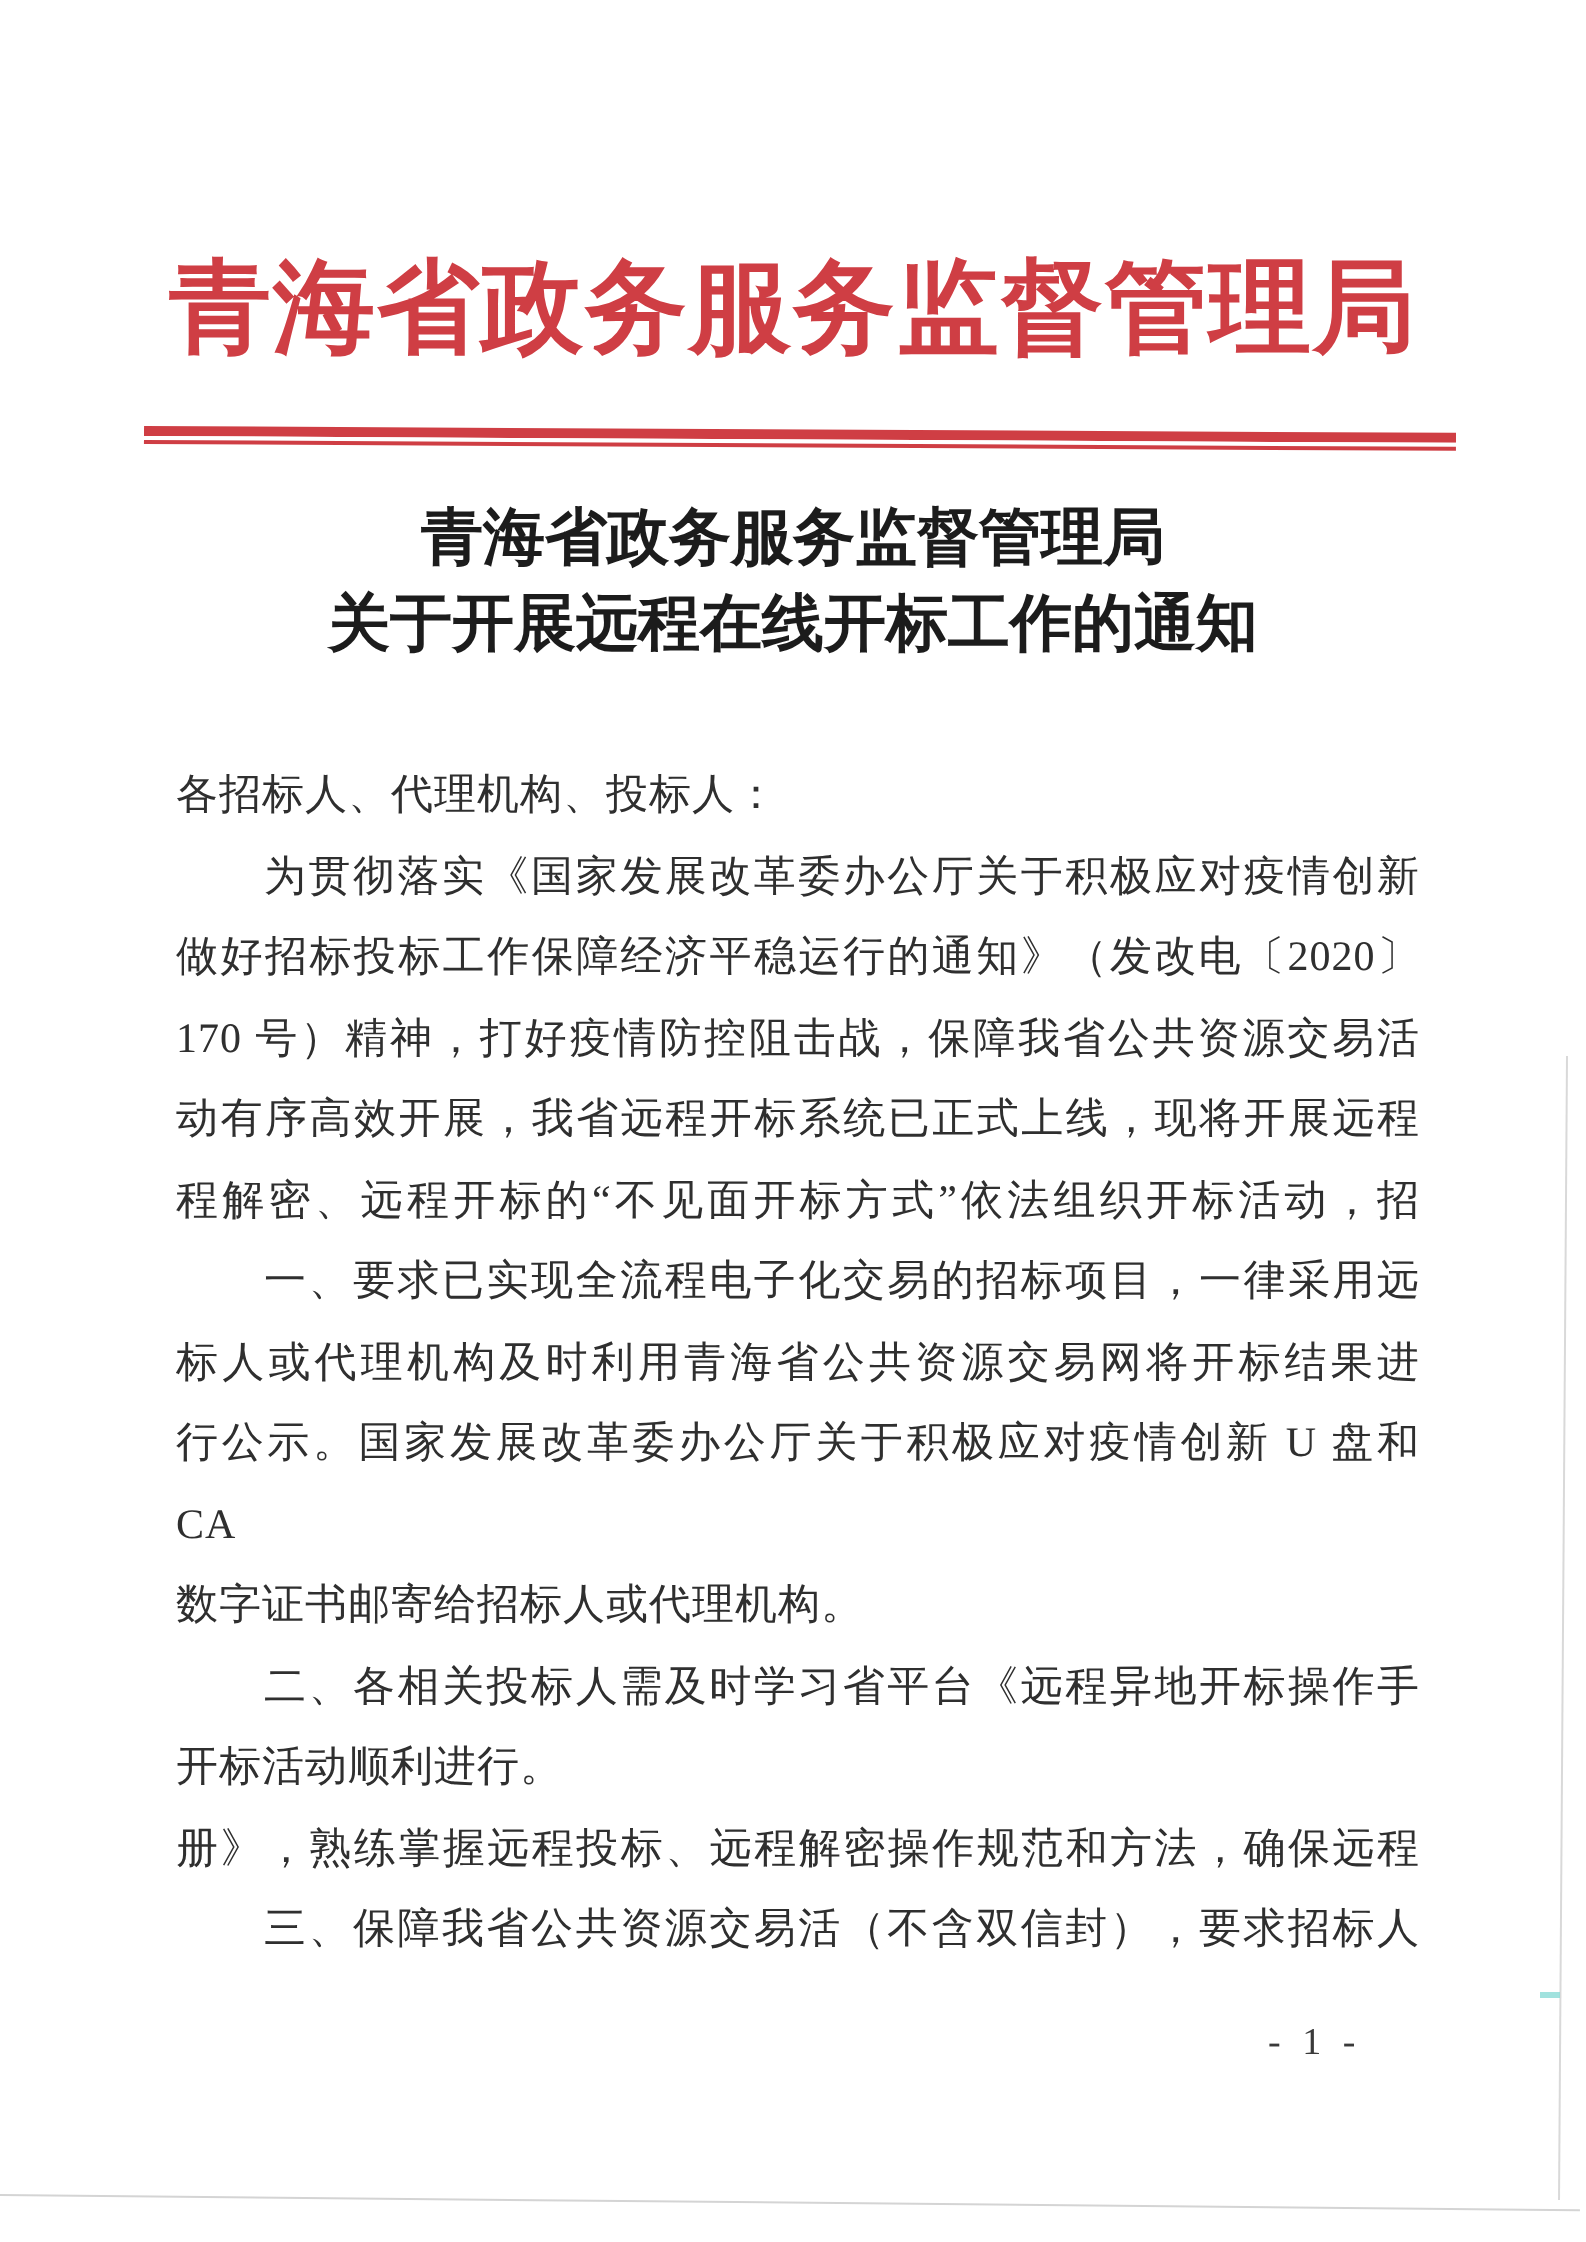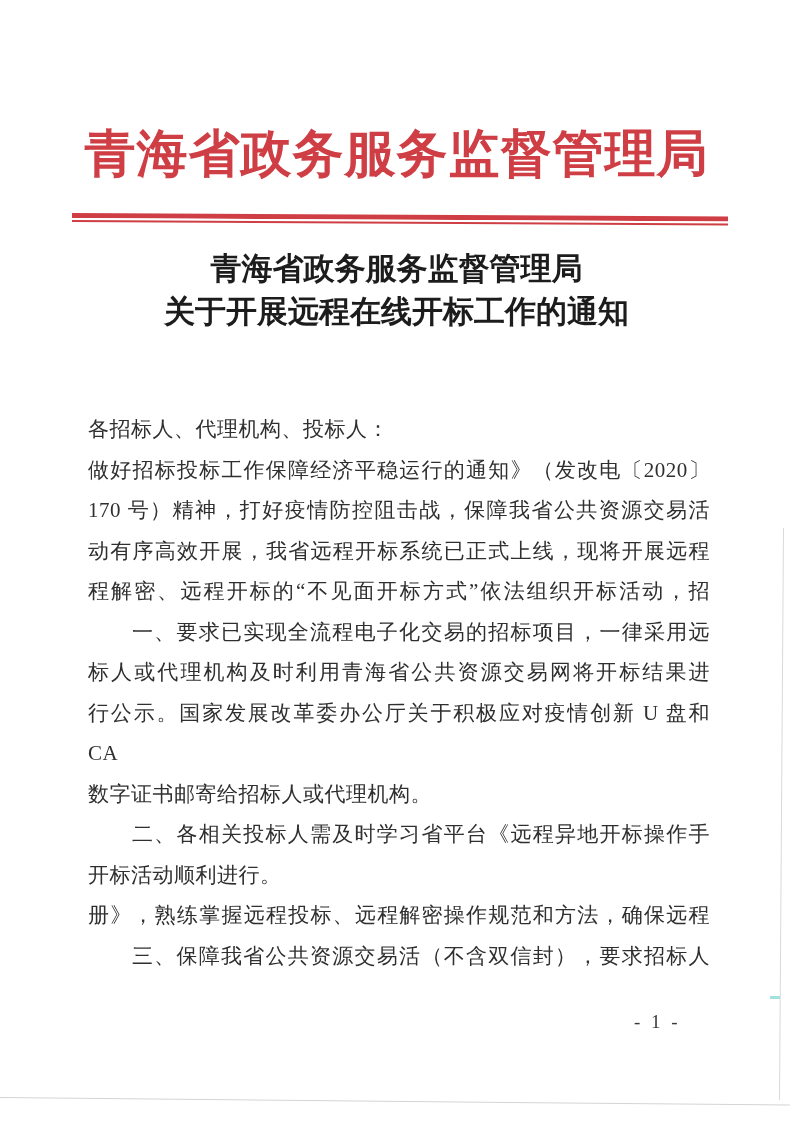--- a/index.html
+++ b/index.html
@@ -57,21 +57,20 @@
   
   .body-text {
     position: absolute;
     top: 377px;
     left: 88px;
     width: 622px;
     font-size: 21px;
     line-height: 40.5px;
     color: #2f2f2f;
     letter-spacing: 0.5px;
-    margin-top: 32px;
   }
   .body-line { min-height: 40.5px; white-space: normal; }
   .body-line.justify { text-align: justify; text-align-last: justify; }
   .body-line.indent  { padding-left: 44px; }
 
   
   .page-number {
     position: absolute;
     top: 1011px;
     left: 634px;
@@ -124,20 +123,21 @@
     <div class="thin"></div>
   </div>
 
   <div class="doc-title">
     <div>青海省政务服务监督管理局</div>
     <div>关于开展远程在线开标工作的通知</div>
   </div>
 
   <div class="body-text">
       <div class="body-line">各招标人、代理机构、投标人：</div>
+      <div class="body-line indent justify">为贯彻落实《国家发展改革委办公厅关于积极应对疫情创新</div>
       <div class="body-line justify">做好招标投标工作保障经济平稳运行的通知》（发改电〔2020〕</div>
       <div class="body-line justify">170 号）精神，打好疫情防控阻击战，保障我省公共资源交易活</div>
       <div class="body-line justify">动有序高效开展，我省远程开标系统已正式上线，现将开展远程</div>
       <div class="body-line justify">程解密、远程开标的“不见面开标方式”依法组织开标活动，招</div>
       <div class="body-line indent justify">一、要求已实现全流程电子化交易的招标项目，一律采用远</div>
       <div class="body-line justify">标人或代理机构及时利用青海省公共资源交易网将开标结果进</div>
       <div class="body-line justify">行公示。国家发展改革委办公厅关于积极应对疫情创新 U 盘和 CA</div>
       <div class="body-line">数字证书邮寄给招标人或代理机构。</div>
       <div class="body-line indent justify">二、各相关投标人需及时学习省平台《远程异地开标操作手</div>
       <div class="body-line">开标活动顺利进行。</div>

